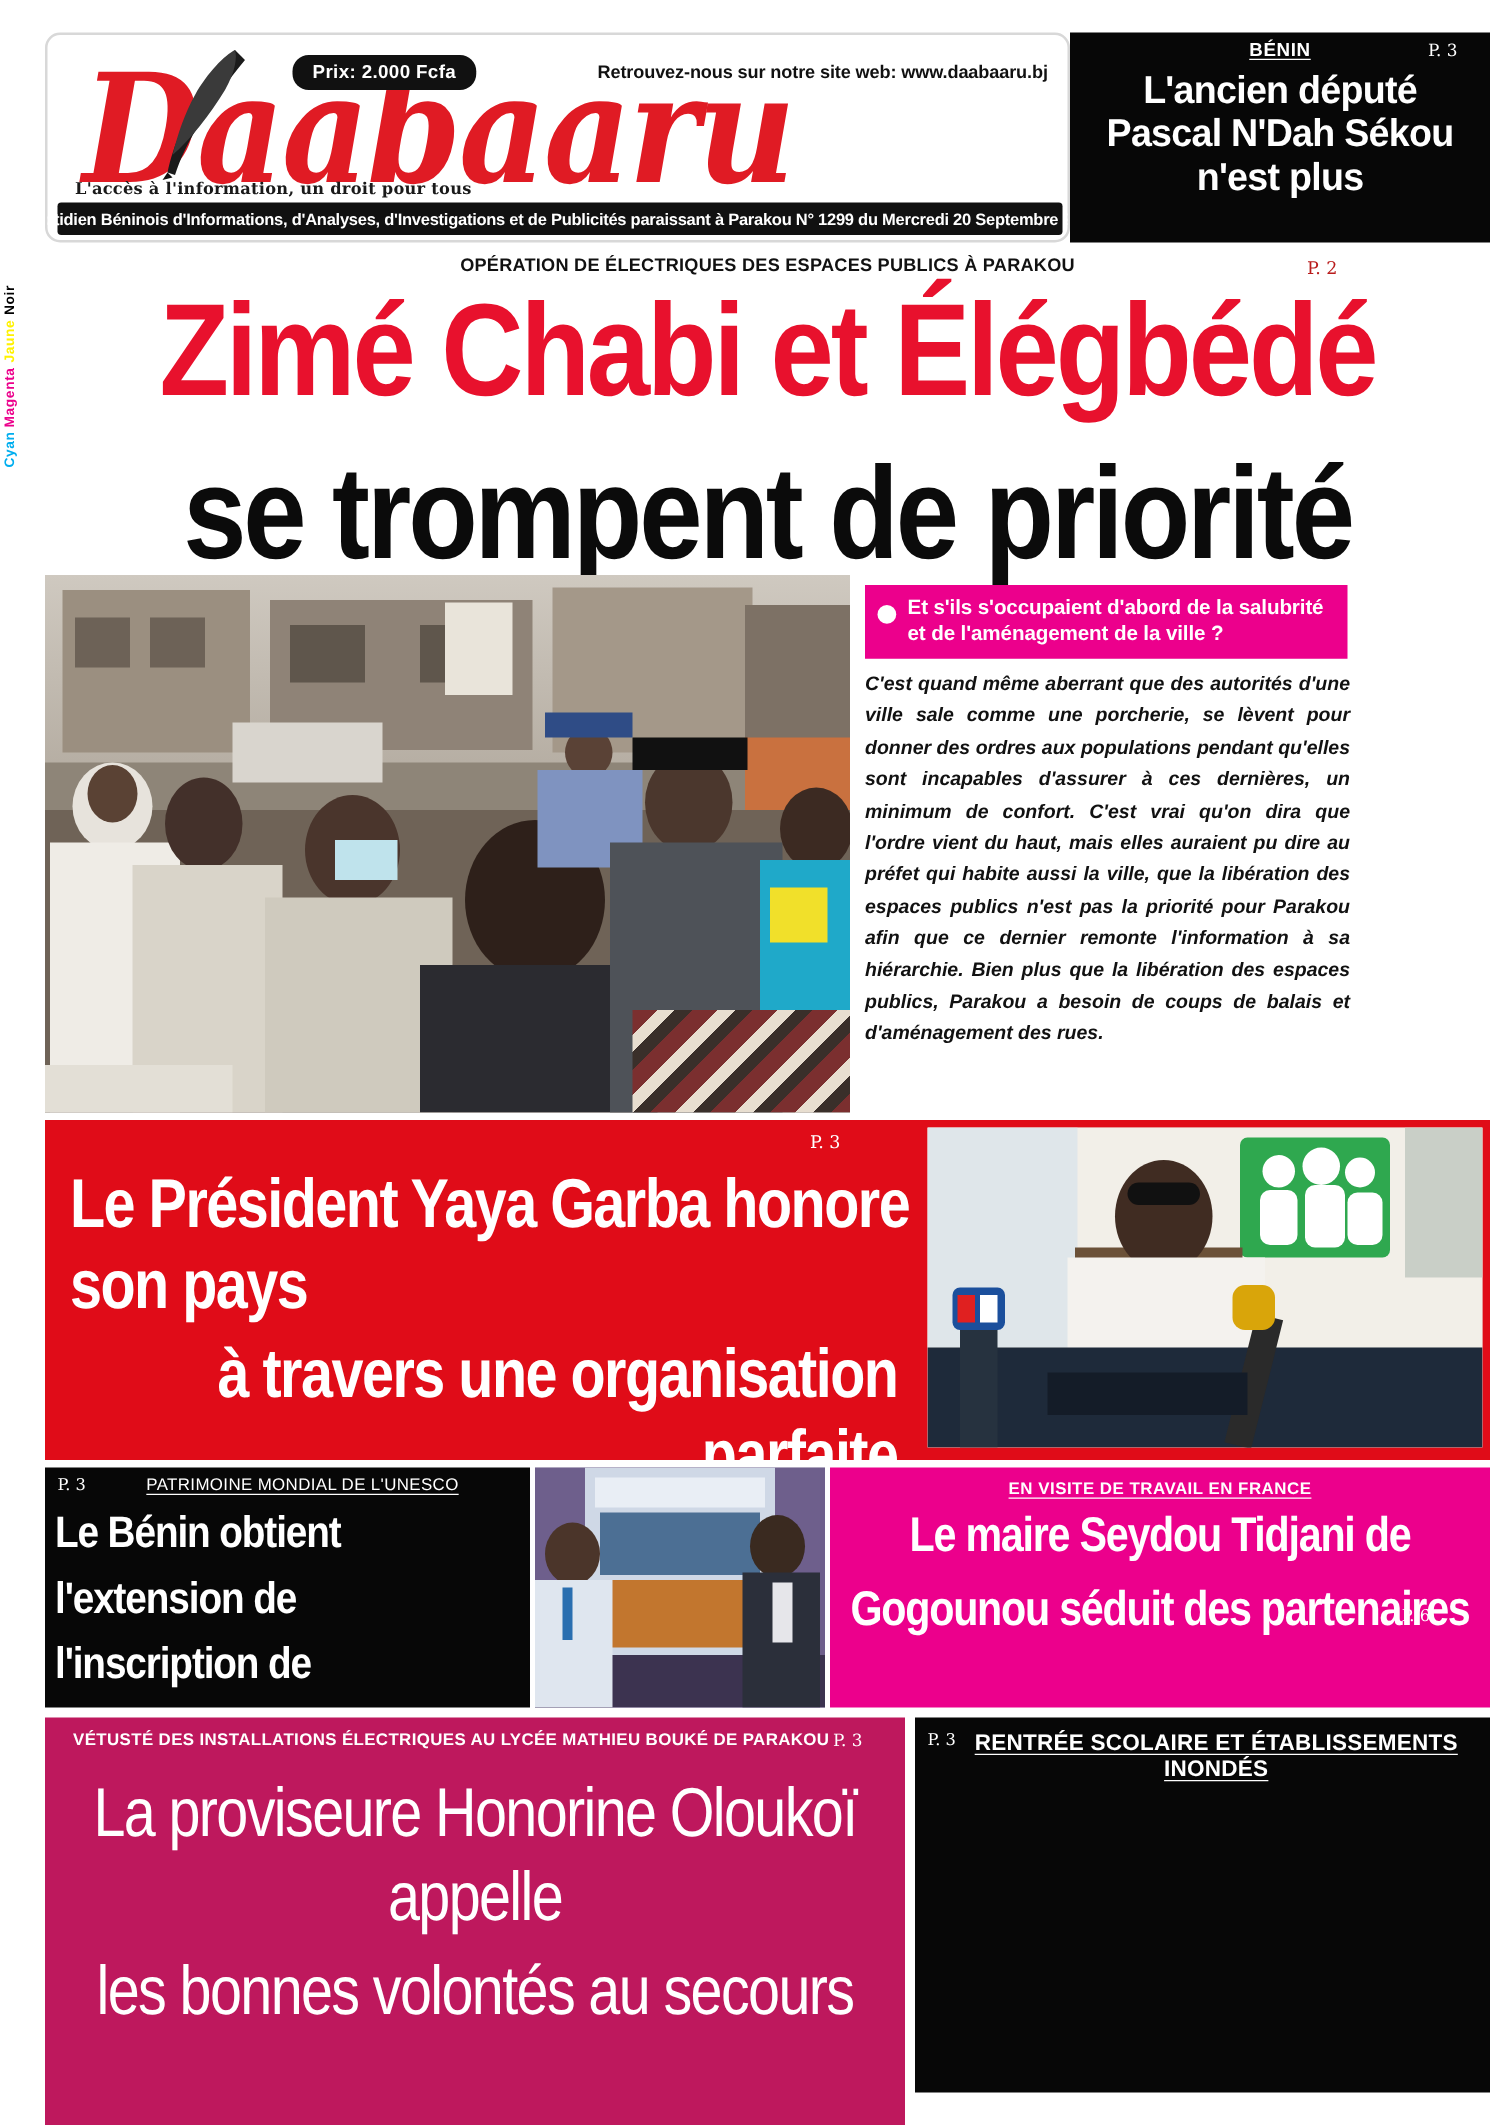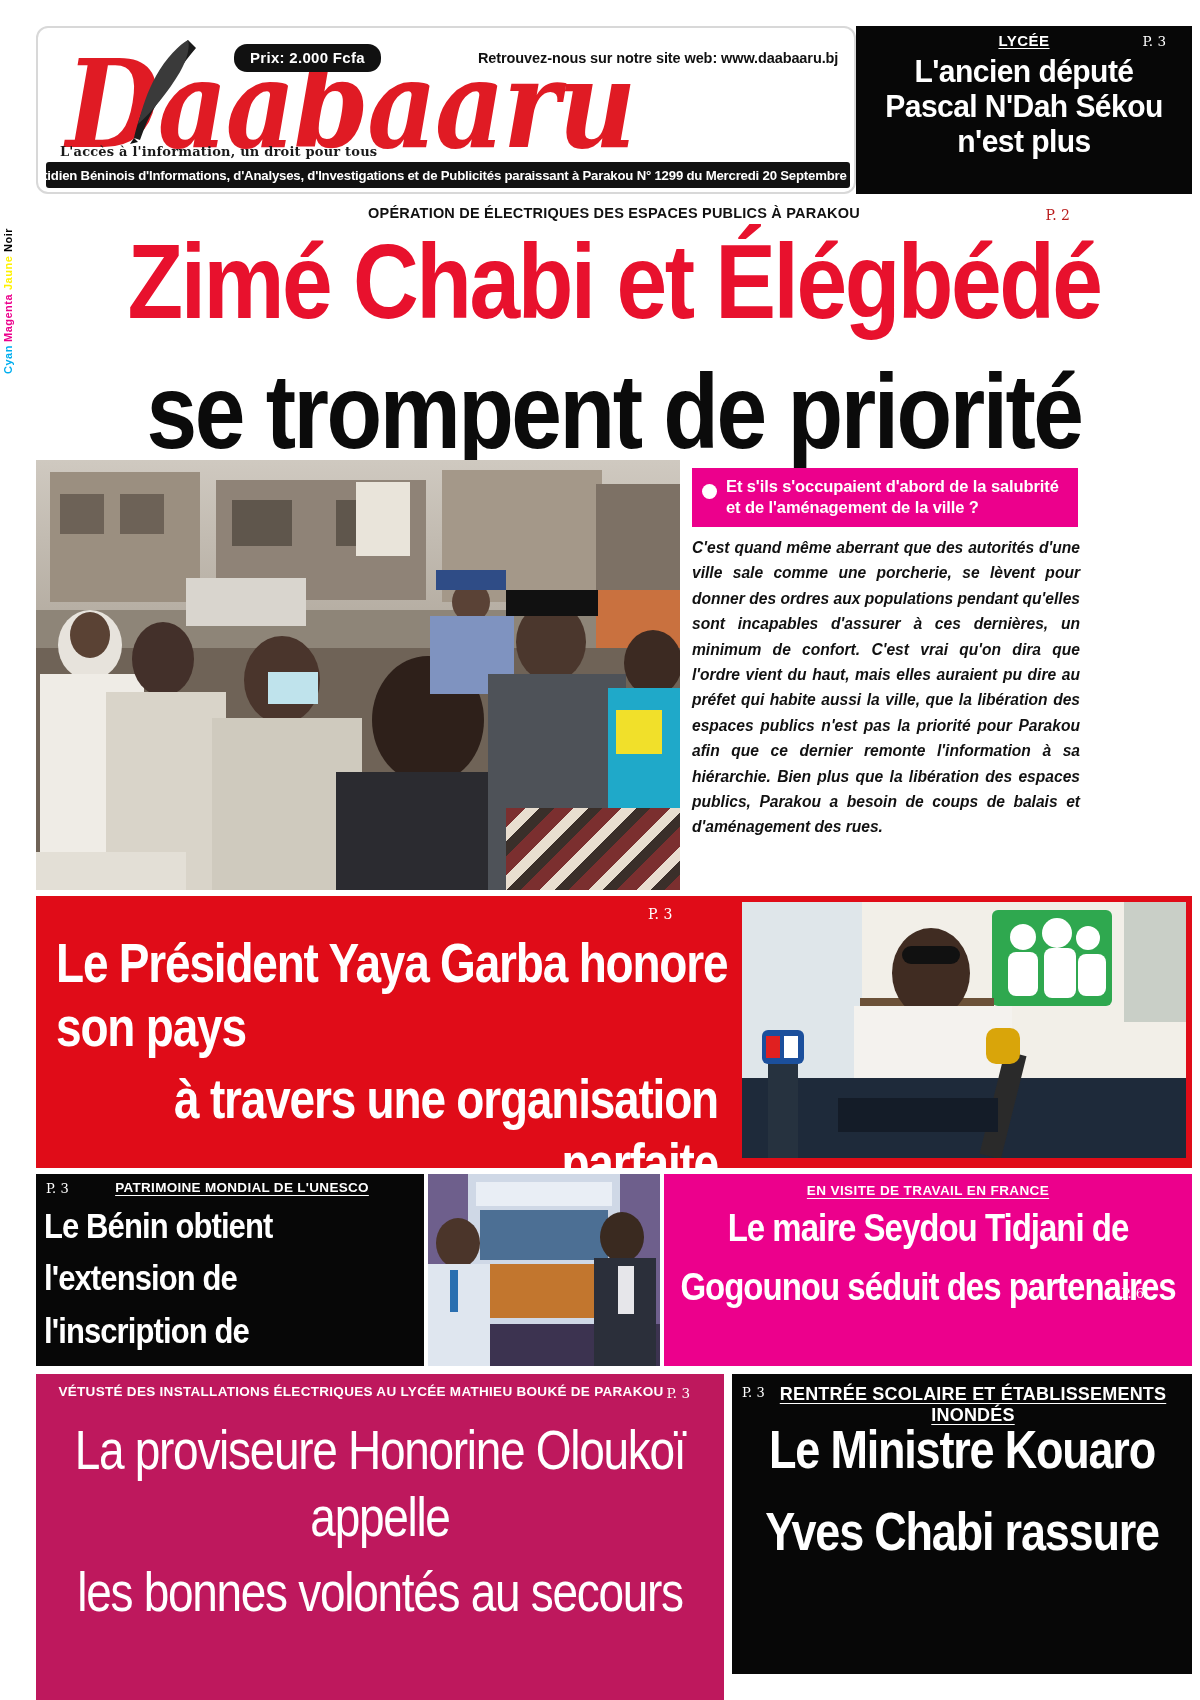--- a/index.html
+++ b/index.html
@@ -191,21 +191,21 @@
   .unesco{
     position:absolute; left:8px; top:1174px; width:388px; height:192px;
     background:#070707; color:#fff;
   }
   .un-head{ position:relative; height:22px; padding-top:6px; }
   .un-page{
     position:absolute; left:10px; top:7px;
     font-family:"DejaVu Serif", serif; font-size:13px;
   }
   .un-kick{
-    text-align:center; font-size:13.5px; font-weight:bold; letter-spacing:.3px;
+    text-align:center; font-size:13.5px; font-weight:normal; letter-spacing:.3px;
     text-decoration:underline; text-underline-offset:3px; padding-left:24px;
   }
   .un-title{
     margin-top:4px; padding:0 8px;
     font-size:31px; line-height:46px; font-weight:bold; letter-spacing:-.9px;
     transform:scaleY(1.14); transform-origin:left top;
   }
 
   .midphoto{
     position:absolute; left:400px; top:1174px; width:232px; height:192px;
@@ -311,21 +311,21 @@
       </svg>
       <div class="price-badge">Prix: 2.000 Fcfa</div>
       <div class="web-line">Retrouvez-nous sur notre site web: www.daabaaru.bj</div>
       <div class="tagline">L'accès à l'information, un droit pour tous</div>
     </div>
     <div class="strap">Quotidien Béninois d'Informations, d'Analyses, d'Investigations et de Publicités paraissant à Parakou N° 1299 du Mercredi 20 Septembre 2023</div>
   </div>
 
   <div class="topbox">
     <div class="topbox-head">
-      <span class="topbox-kicker">LYCÉE</span>
+      <span class="topbox-kicker">BÉNIN</span>
       <span class="topbox-page">P. 3</span>
     </div>
     <div class="topbox-title">
       <div>L'ancien député</div>
       <div>Pascal N'Dah Sékou</div>
       <div>n'est plus</div>
     </div>
   </div>
 
   <div class="mainkick">
@@ -474,19 +474,15 @@
       <div class="l1">La proviseure Honorine Oloukoï appelle</div>
       <div class="l2">les bonnes volontés au secours</div>
     </div>
   </div>
 
   <div class="ministre">
     <div class="mi-head">
       <span class="mi-page">P. 3</span>
       <div class="mi-kick">RENTRÉE SCOLAIRE ET ÉTABLISSEMENTS INONDÉS</div>
     </div>
-    <div class="mi-title">
-      <div class="l1">Le Ministre Kouaro</div>
-      <div class="l2">Yves Chabi rassure</div>
-    </div>
   </div>
 
 </div>
 
 </body></html>

